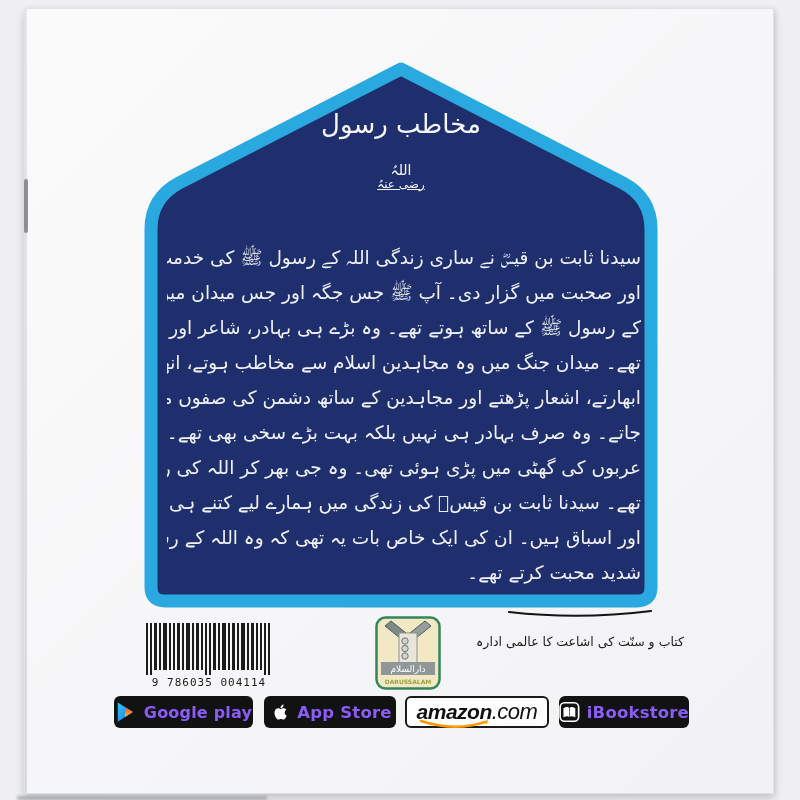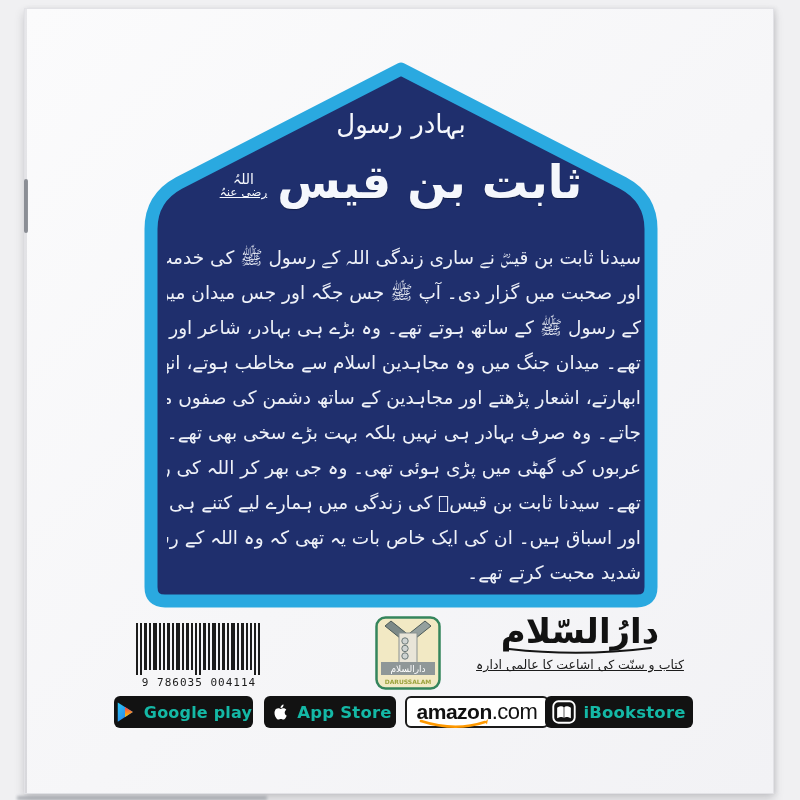--- a/index.html
+++ b/index.html
@@ -32,65 +32,64 @@
     position:absolute;left:142px;top:231px;width:474px;direction:rtl;
     color:#eef1f8;font-size:18.5px;
   }
   .body-text .line{
     height:35px;line-height:35px;white-space:nowrap;
     text-align:justify;text-align-last:justify;overflow:hidden;
   }
   .body-text .line.last{text-align-last:right;}
 
   
-  .barcode{position:absolute;left:104px;top:614px;width:140px;height:66px;}
+  .barcode{position:absolute;left:114px;top:614px;width:140px;height:66px;}
   .barcode-digits{
     position:absolute;left:0;bottom:0;width:100%;text-align:center;
     font-family:"DejaVu Sans Mono",monospace;font-size:11px;color:#1b1b1b;letter-spacing:1px;
   }
   .emblem{position:absolute;left:350px;top:607px;width:66px;height:74px;}
 
   .publisher{position:absolute;left:430px;top:604px;width:250px;text-align:center;direction:rtl;color:#121212;}
   .publisher-name{font-size:34px;font-weight:bold;line-height:1.1;}
   .publisher-swoosh{display:block;margin:-4px auto 0 auto;}
-  .publisher-tagline{font-size:12.5px;margin-top:1px;color:#1c1c1c;text-decoration:underline;}
+  .publisher-tagline{font-size:12.5px;margin-top:15px;color:#1c1c1c;}
 
   
   .badge{
     position:absolute;top:687px;height:32px;border-radius:6px;
-    background:#121212;color:#14b8a6;display:flex;align-items:center;justify-content:center;gap:7px;
+    background:#121212;color:#8b5cf6;display:flex;align-items:center;justify-content:center;gap:7px;
     box-sizing:border-box;
   }
   .badge.gp{left:89px;width:139px;}
   .badge.as{left:239px;width:132px;gap:8px;}
   .badge.az{left:380px;width:144px;background:#fff;border:2px solid #1a1a1a;color:#111;}
-  .badge.ib{left:520px;width:148px;text-align:center;}
+  .badge.ib{left:534px;width:130px;text-align:center;}
   .badge .label{font-size:16.5px;font-weight:bold;letter-spacing:.2px;white-space:nowrap;}
   .badge.gp .label{font-weight:600;font-size:16px;}
-  .amazon-wrap{position:relative;display:flex;align-items:flex-start;line-height:1;}
+  .amazon-wrap{position:relative;display:flex;align-items:flex-start;line-height:1;font-style:italic;}
   .amazon-word{font-size:21px;font-weight:bold;letter-spacing:-.5px;font-family:"Liberation Sans",sans-serif;}
   .amazon-tld{font-size:22px;font-weight:400;letter-spacing:-.5px;font-family:"Liberation Sans",sans-serif;}
   .amazon-smile{position:absolute;left:2px;top:18px;}
 </style>
 </head>
 <body>
 
 <div class="book">
   <div class="spine-line"></div>
   <div class="spine-mark"></div>
   <div class="bottom-shadow"></div>
 
   <svg class="arch-svg" width="748" height="620" viewBox="0 0 748 620">
     <path d="M376 60 L154 174 Q126 189 126 220 L126 578 Q126 592 140 592 L612 592 Q626 592 626 578 L626 220 Q626 189 598 174 Z" fill="#1f2f6d" stroke="#2aa9e0" stroke-width="13" stroke-linejoin="round"></path>
   </svg>
 
-  <div class="arch-text header-line">بہادر رسول</div>
+  <div class="arch-text header-line">مخاطب رسول</div>
 
   <div class="arch-text title-row">
-    <span class="title-main">ثابت بن قیس</span>
     <span class="title-honorific">
       <span class="t">اللہُ</span>
       <span class="b">رضی عنہُ</span>
     </span>
   </div>
 
   <div class="body-text">
     <div class="line">سیدنا ثابت بن قیسؓ نے ساری زندگی اللہ کے رسول ﷺ کی خدمت</div>
     <div class="line">اور صحبت میں گزار دی۔ آپ ﷺ جس جگہ اور جس میدان میں گئے یہ اللہ</div>
     <div class="line">کے رسول ﷺ کے ساتھ ہوتے تھے۔ وہ بڑے ہی بہادر، شاعر اور خطیب</div>
@@ -152,21 +151,20 @@
       <circle cx="30" cy="40" r="3.2" fill="#cfd4d2" stroke="#6d7a78" stroke-width="1"></circle>
     </g>
     <g>
       <rect x="6" y="46" width="54" height="13" fill="#8f9798"></rect>
       <text x="33" y="56" text-anchor="middle" font-size="9" fill="#ffffff" font-family="DejaVu Sans, sans-serif">دارالسلام</text>
     </g>
     <text x="33" y="67.5" text-anchor="middle" font-size="6" font-weight="bold" fill="#9aa23c" font-family="DejaVu Sans, sans-serif">DARUSSALAM</text>
   </svg>
 
   <div class="publisher">
-    <div class="publisher-name">دارُالسّلام</div>
     <svg class="publisher-swoosh" width="150" height="10" viewBox="0 0 150 10">
       <path d="M4 3 Q75 11 146 2" stroke="#141414" stroke-width="2.2" fill="none" stroke-linecap="round"></path>
     </svg>
     <div class="publisher-tagline">کتاب و سنّت کی اشاعت کا عالمی ادارہ</div>
   </div>
 
   <div class="badge gp">
     <svg width="22" height="24" viewBox="0 0 32 32">
       <defs>
         <linearGradient id="gpl" x1="0" y1="0" x2="1" y2="1">

